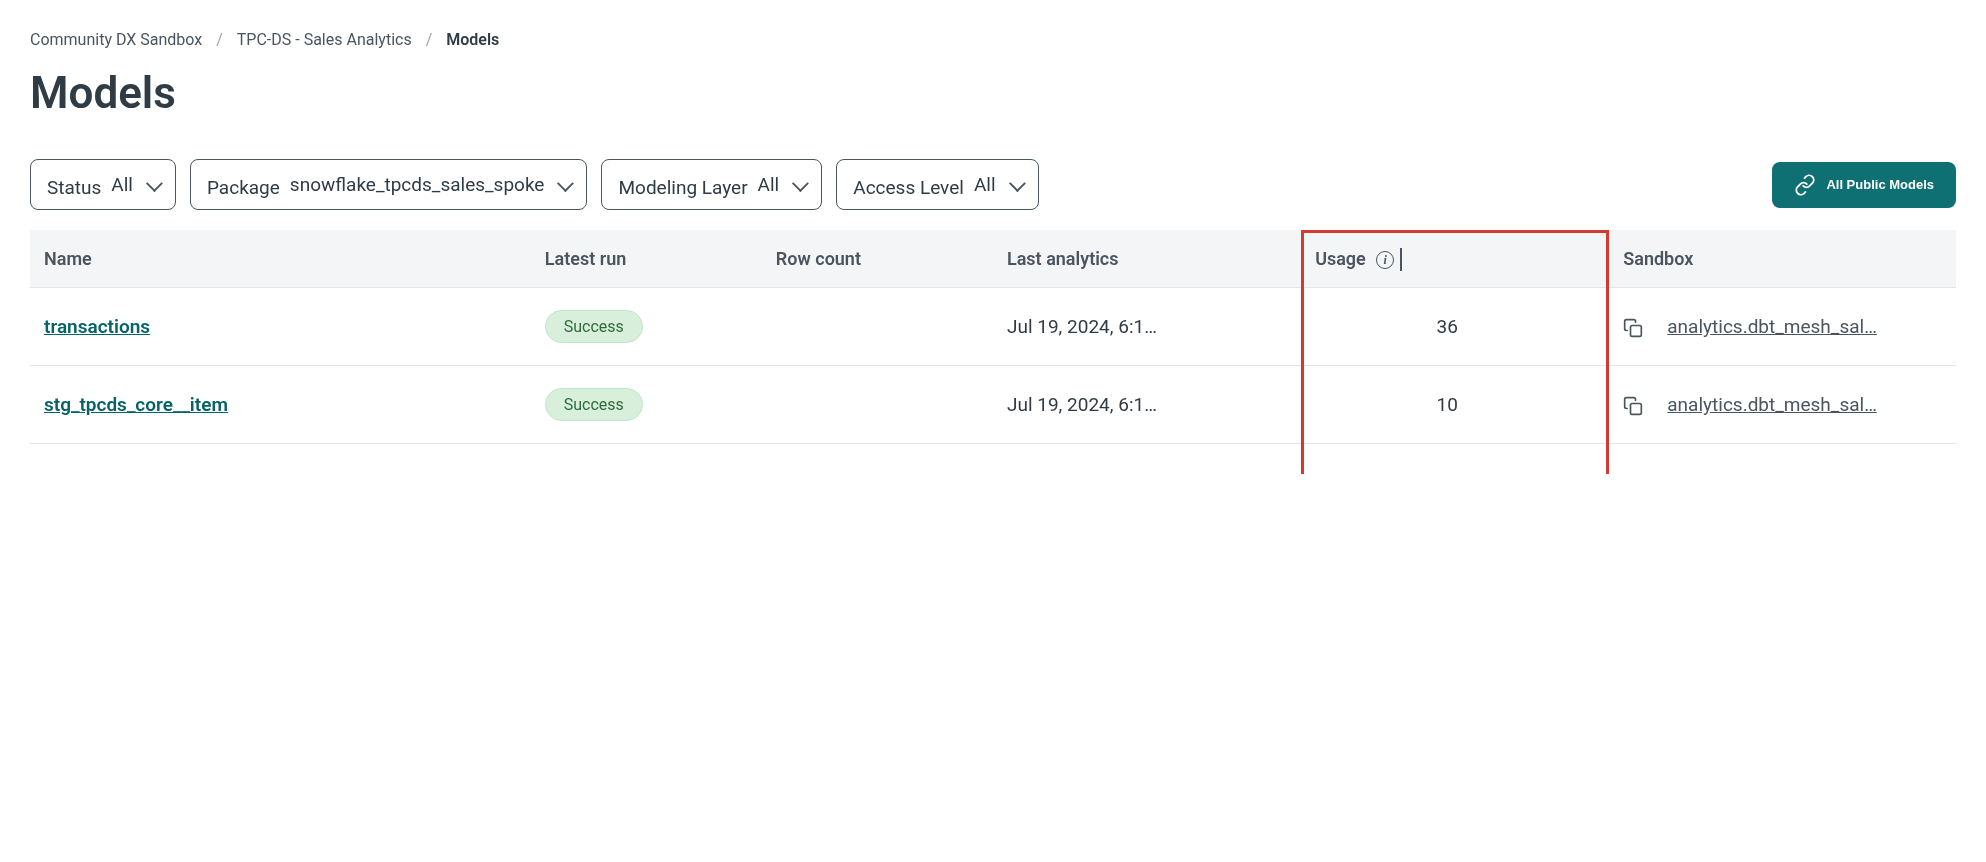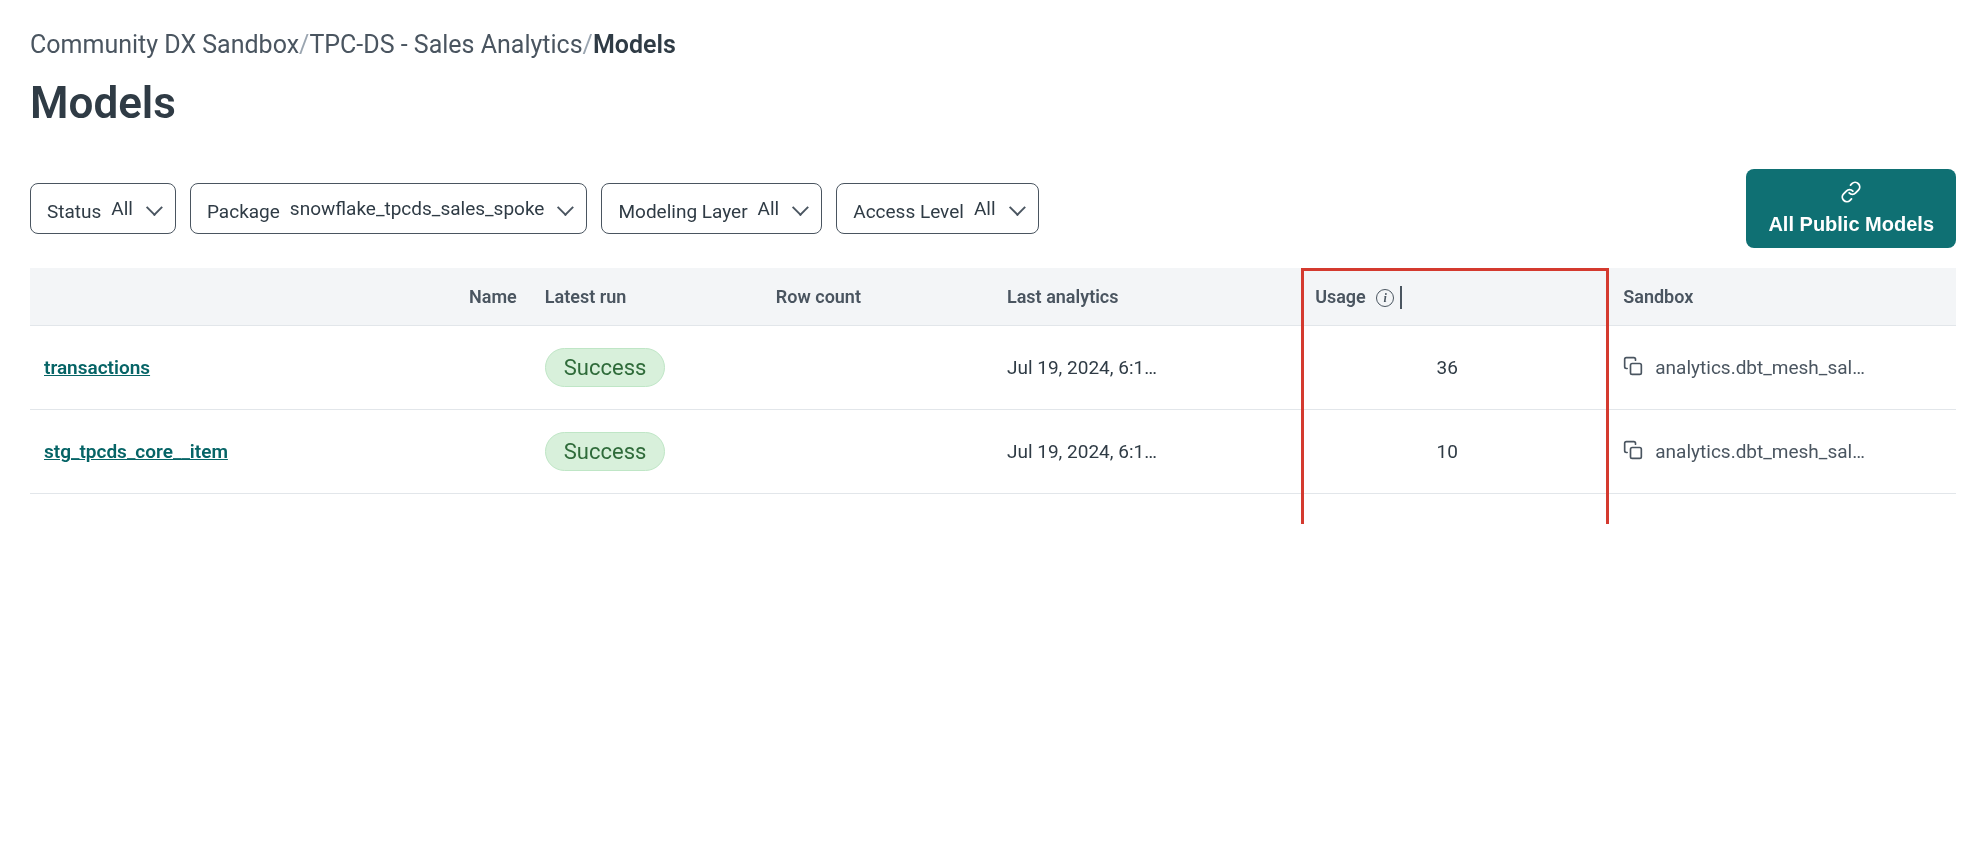--- a/index.html
+++ b/index.html
@@ -6,22 +6,23 @@
 body {
   font-family: -apple-system, BlinkMacSystemFont, "Segoe UI", Roboto, Helvetica, Arial, sans-serif;
   background: #fff;
   color: #2f3b45;
   padding: 30px;
   font-size: 18px;
 }
 .breadcrumb {
   display: flex;
   align-items: center;
+  gap: 14px;
   margin-bottom: 18px;
-  font-size: 25px;
+  font-size: 16px;
 }
 .breadcrumb a {
   color: #4a5560;
   text-decoration: none;
 }
 .breadcrumb .sep { color: #9aa5b0; }
 .breadcrumb .current { color: #2f3b45; font-weight: 600; }
 h1.page-title {
   font-size: 44px;
   font-weight: 600;
@@ -58,24 +59,23 @@
 .spacer { flex: 1; }
 .primary-btn {
   display: inline-flex;
   align-items: center;
   gap: 10px;
   background: #0f7073;
   color: #fff;
   border: none;
   border-radius: 8px;
   padding: 12px 22px;
-  font-size: 20px;
+  font-size: 13px;
   font-weight: 600;
   cursor: pointer;
-  flex-direction: column;
 }
 .primary-btn svg { width: 22px; height: 22px; }
 table {
   width: 100%;
   border-collapse: collapse;
 }
 thead th {
   text-align: left;
   font-size: 18px;
   font-weight: 600;
@@ -111,28 +111,28 @@
   font-weight: 600;
   text-decoration: underline;
 }
 .status-pill {
   display: inline-block;
   background: #d8f0db;
   color: #2f6b3a;
   border: 1px solid #bfe6c6;
   border-radius: 999px;
   padding: 6px 18px;
-  font-size: 22px;
+  font-size: 16px;
 }
 td.usage-cell { text-align: center; padding-right: 30px; }
 td.relation-cell { color: #4a5560; }
-.relation-wrap { display: flex; align-items: flex-start; gap: 12px; overflow: hidden; }
+.relation-wrap { display: flex; align-items: flex-end; gap: 24px; overflow: hidden; text-decoration: underline; }
 .relation-text { white-space: nowrap; overflow: hidden; text-overflow: ellipsis; max-width: 260px; }
 .copy-icon { flex-shrink: 0; }
-.col-name { width: 26%; text-align: right; }
+.col-name { width: 26%; }
 .col-latest { width: 12%; }
 .col-rowcount { width: 12%; }
 .col-lastexec { width: 16%; }
 .col-usage { width: 16%; text-align: left; }
 .col-relation { width: 18%; }
 .usage-highlight {
   position: absolute;
   border: 3px solid #d43a2f;
   pointer-events: none;
 }

